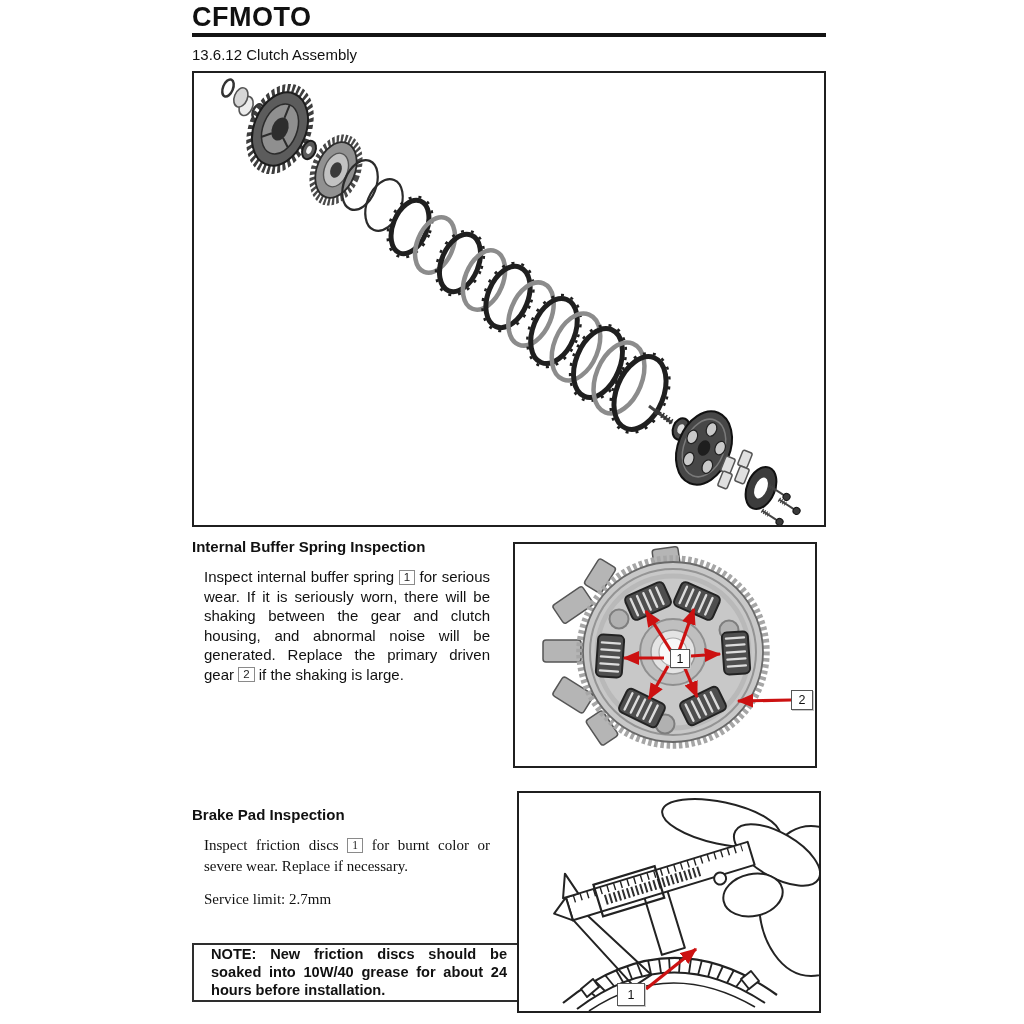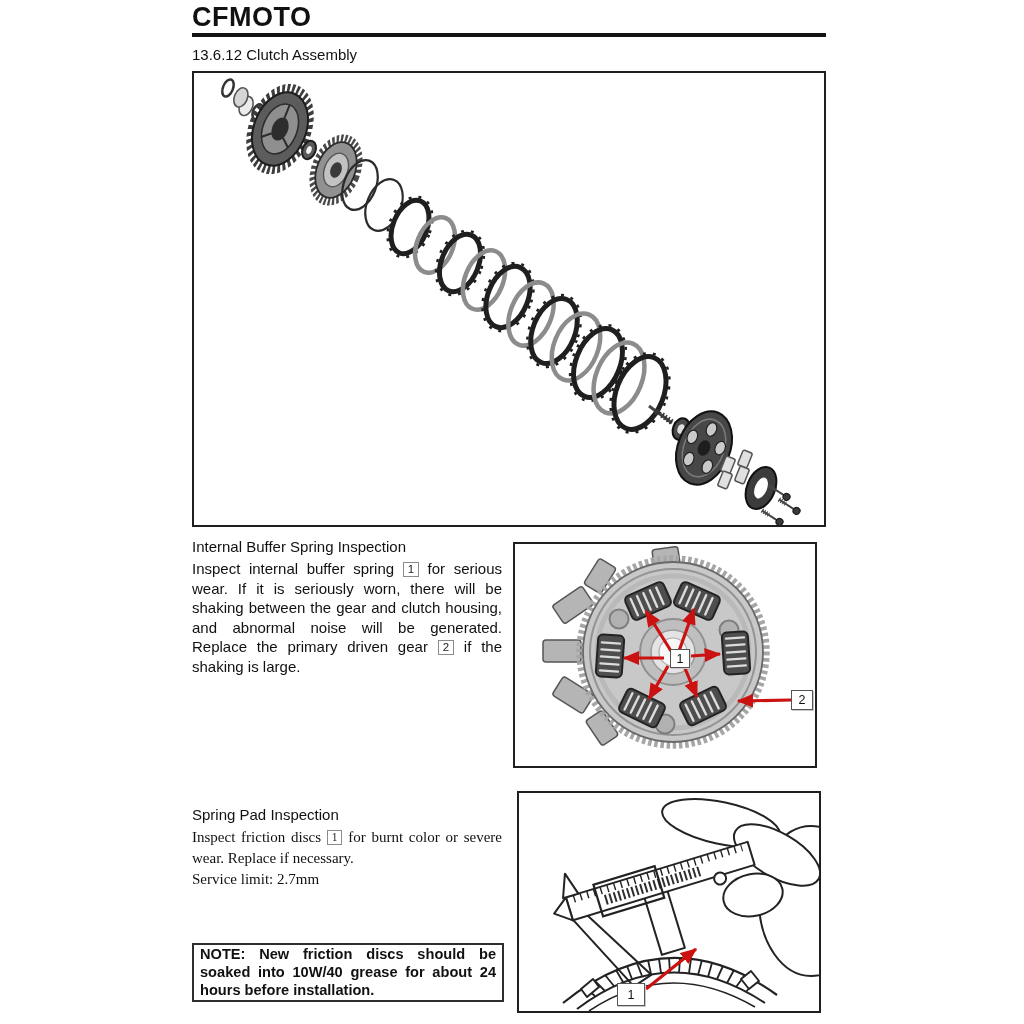--- a/index.html
+++ b/index.html
@@ -15,31 +15,31 @@
   .brand{
     left:192px;top:2px;font-size:27px;font-weight:bold;letter-spacing:.5px;
   }
   .brand-rule{left:192px;top:33px;width:634px;height:4px;background:#141414;}
   .sec-title{left:192px;top:46px;font-size:15px;font-weight:normal;}
   .fig{
     position:absolute;background:#fff;border:2px solid #1f1f1f;
   }
   .fig svg{display:block;}
   .textcol{width:310px;font-size:15px;}
-  .textcol h3{margin:0 0 4px 0;font-size:15px;font-weight:normal;}
-  .textcol p{margin:0;text-align:justify;}
+  .textcol h3{margin:0 0 4px 0;font-size:15px;font-weight:bold;}
+  .textcol p{margin:12px;text-align:justify;}
   #internal-sec p{line-height:19.5px;}
   #brake-sec p{line-height:21px;font-family:Liberation Serif, serif;}
   .icallout{
     display:inline-block;background:#fff;border:1px solid #8a8a8a;
     font-size:11.5px;line-height:13px;padding:0 4px;vertical-align:1.5px;color:#222;
   }
   .note-box{
     left:192px;top:943px;width:296px;border:2px solid #2e2e2e;background:#fff;
-    padding:1px 6px;font-size:14.6px;font-weight:bold;line-height:17.8px;text-align:justify;
+    padding:1px 17px;font-size:14.6px;font-weight:bold;line-height:17.8px;text-align:justify;
   }
   .callout{
     position:absolute;display:flex;align-items:center;justify-content:center;
     background:#fff;border:1.3px solid #555;box-shadow:1px 1px 0 #c9c9c9;
     font-size:12.5px;color:#111;
   }
   .arrow{stroke:var(--accent_red);stroke-width:3.2;}
   .ah{fill:var(--accent_red);}
   .tabs rect{fill:#b5b5b5;stroke:#565656;stroke-width:1.5;}
   .win-bg{fill:#4e4e4e;stroke:#232323;stroke-width:2;}
@@ -297,21 +297,21 @@
         <line x1="153" y1="122" x2="134" y2="155" class="arrow" marker-end="url(#ah2)"></line>
         <line x1="169" y1="122" x2="182" y2="153" class="arrow" marker-end="url(#ah2)"></line>
         <line x1="276" y1="156" x2="223" y2="157" class="arrow" marker-end="url(#ah2)"></line>
       </g>
     </svg>
     <div class="callout" style="left:155px;top:105px;width:18px;height:17px;">1</div>
     <div class="callout" style="left:276px;top:146px;width:20px;height:18px;">2</div>
   </div>
 
   <div class="abs textcol" id="brake-sec" style="left:192px;top:806px;">
-    <h3>Spring Pad Inspection</h3>
+    <h3>Brake Pad Inspection</h3>
     <p><span>Inspect friction discs </span><span class="icallout">1</span><span> for burnt color or severe wear. Replace if necessary.</span></p>
     <p>Service limit: 2.7mm</p>
   </div>
 
   <div class="abs note-box">NOTE: New friction discs should be soaked into 10W/40 grease for about 24 hours before installation.</div>
 
   <div class="fig" id="fig3" style="left:517px;top:791px;width:300px;height:218px;">
     <svg width="300" height="218" viewBox="0 0 300 218">
       <defs>
         <marker id="ah3" markerWidth="5.6" markerHeight="4.8" refX="4.8" refY="2.2" orient="auto" markerUnits="strokeWidth">

